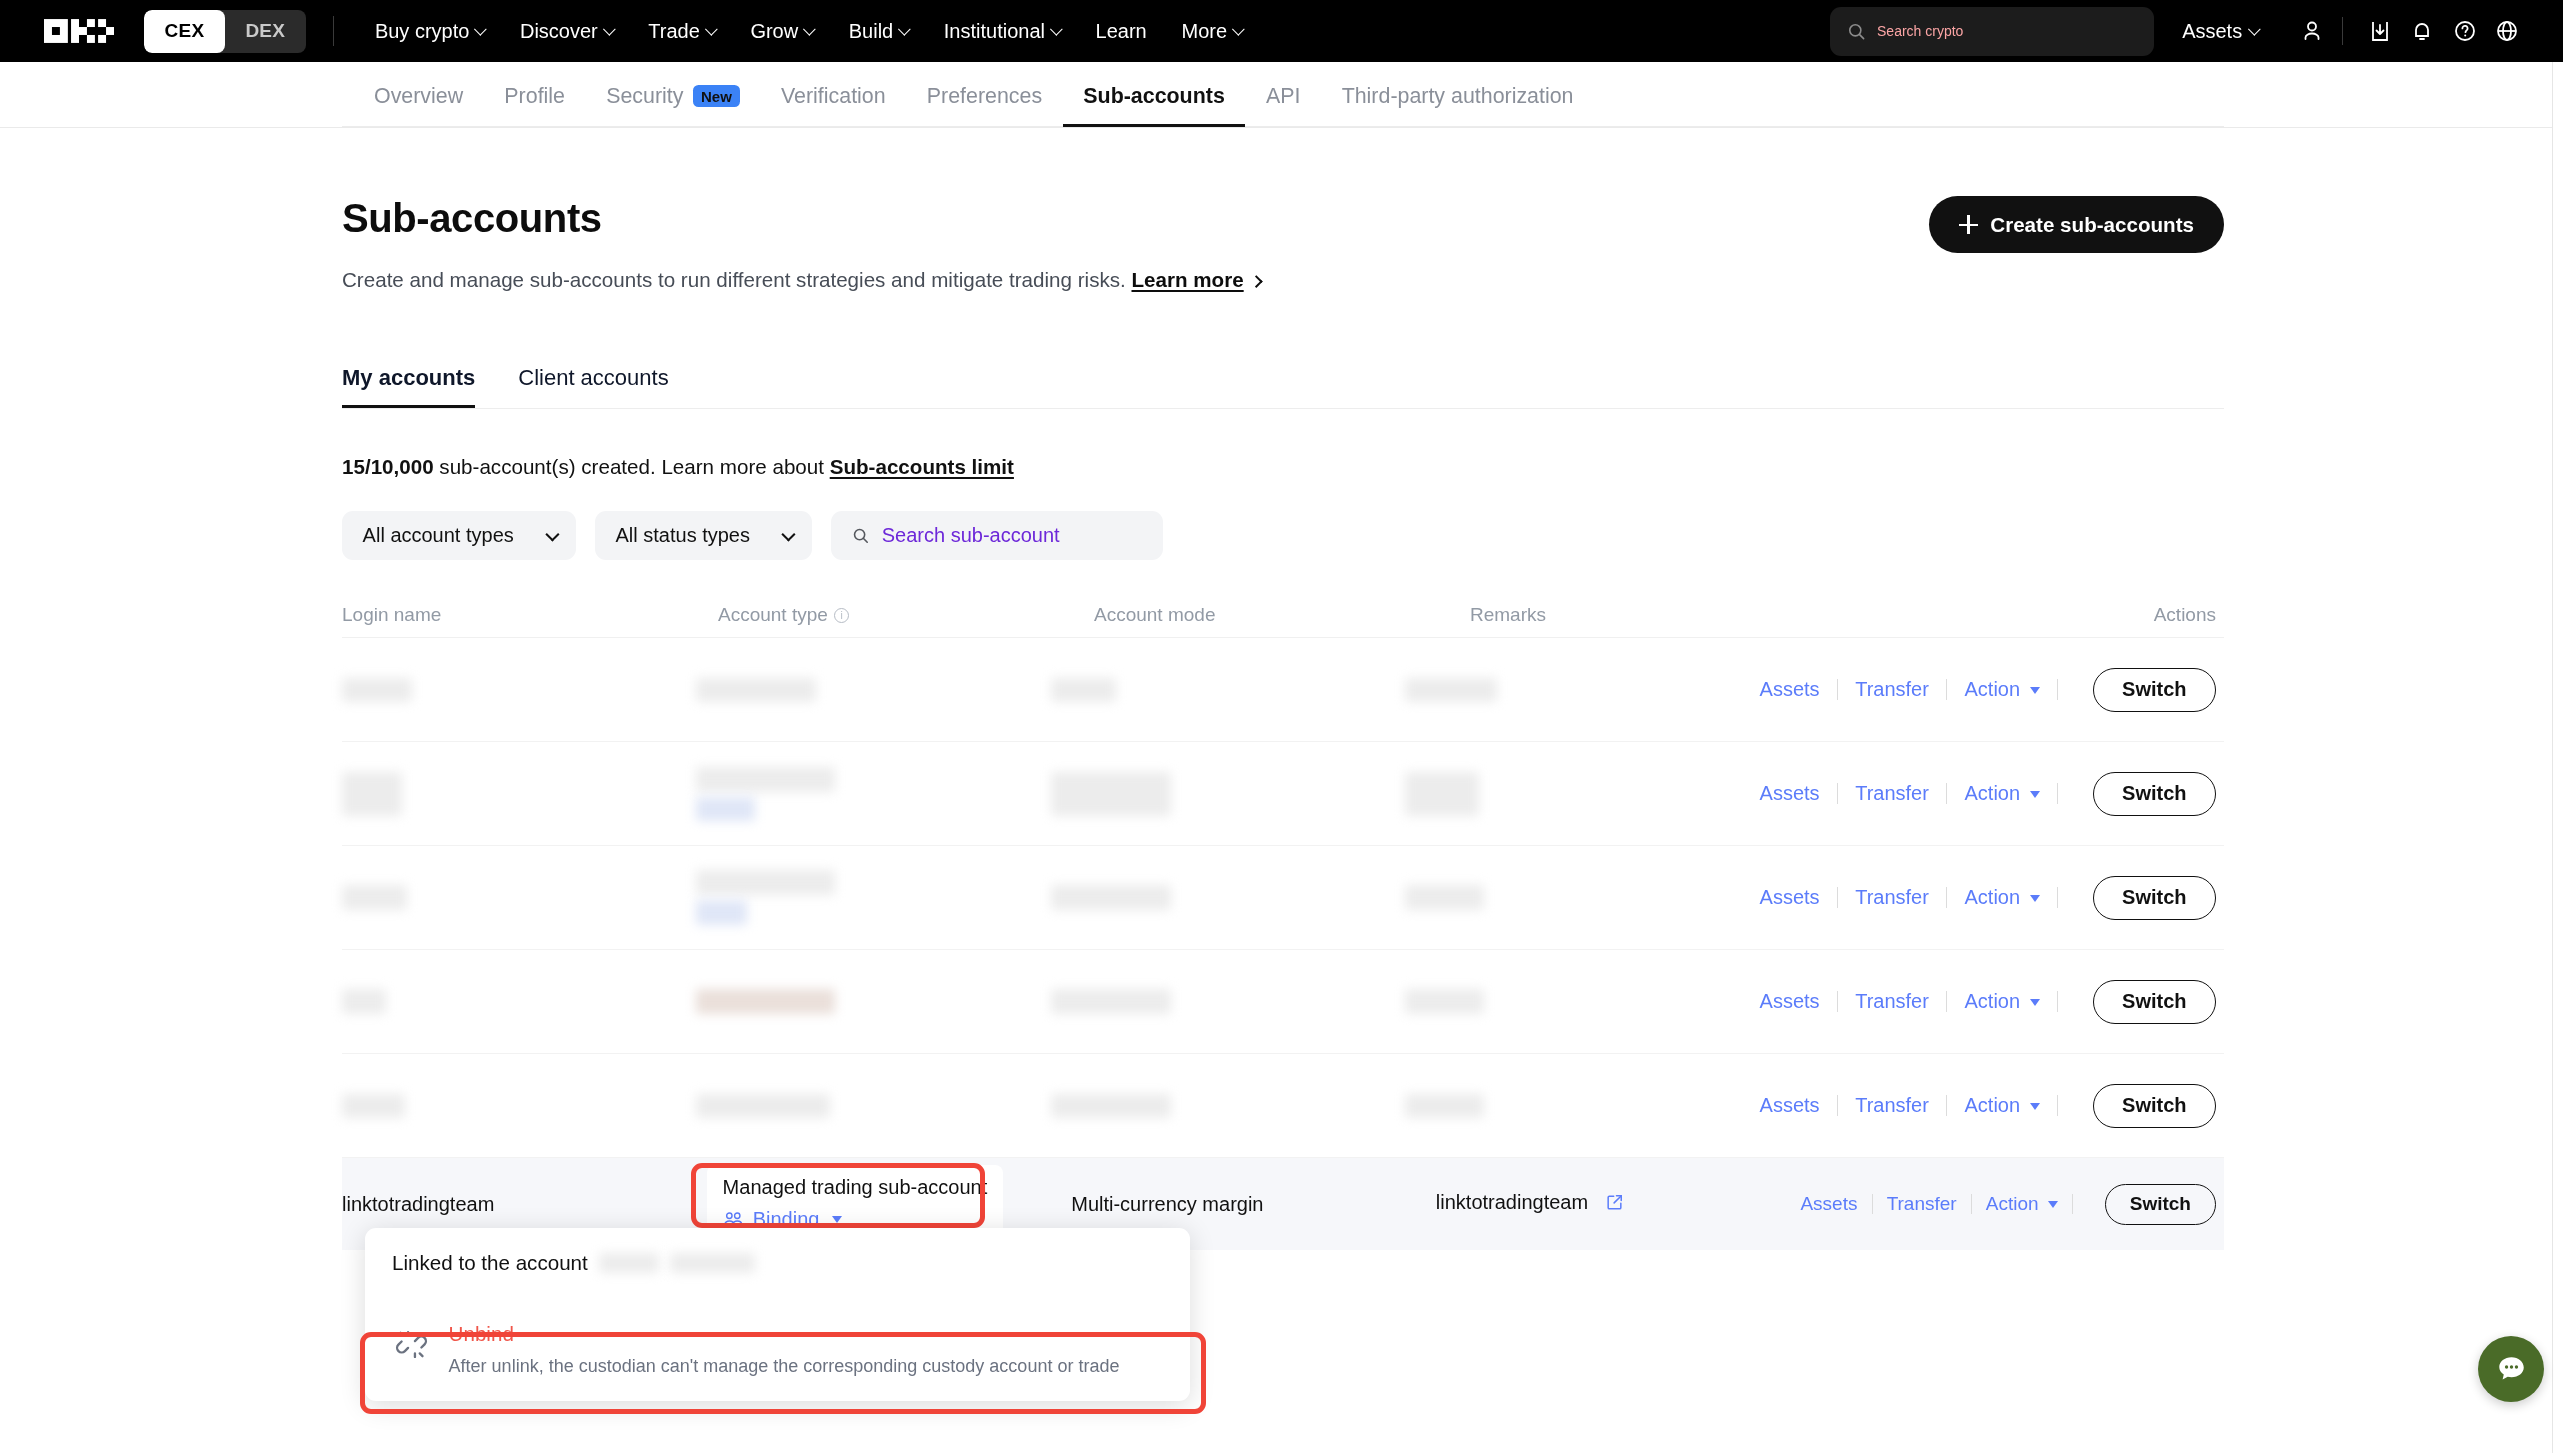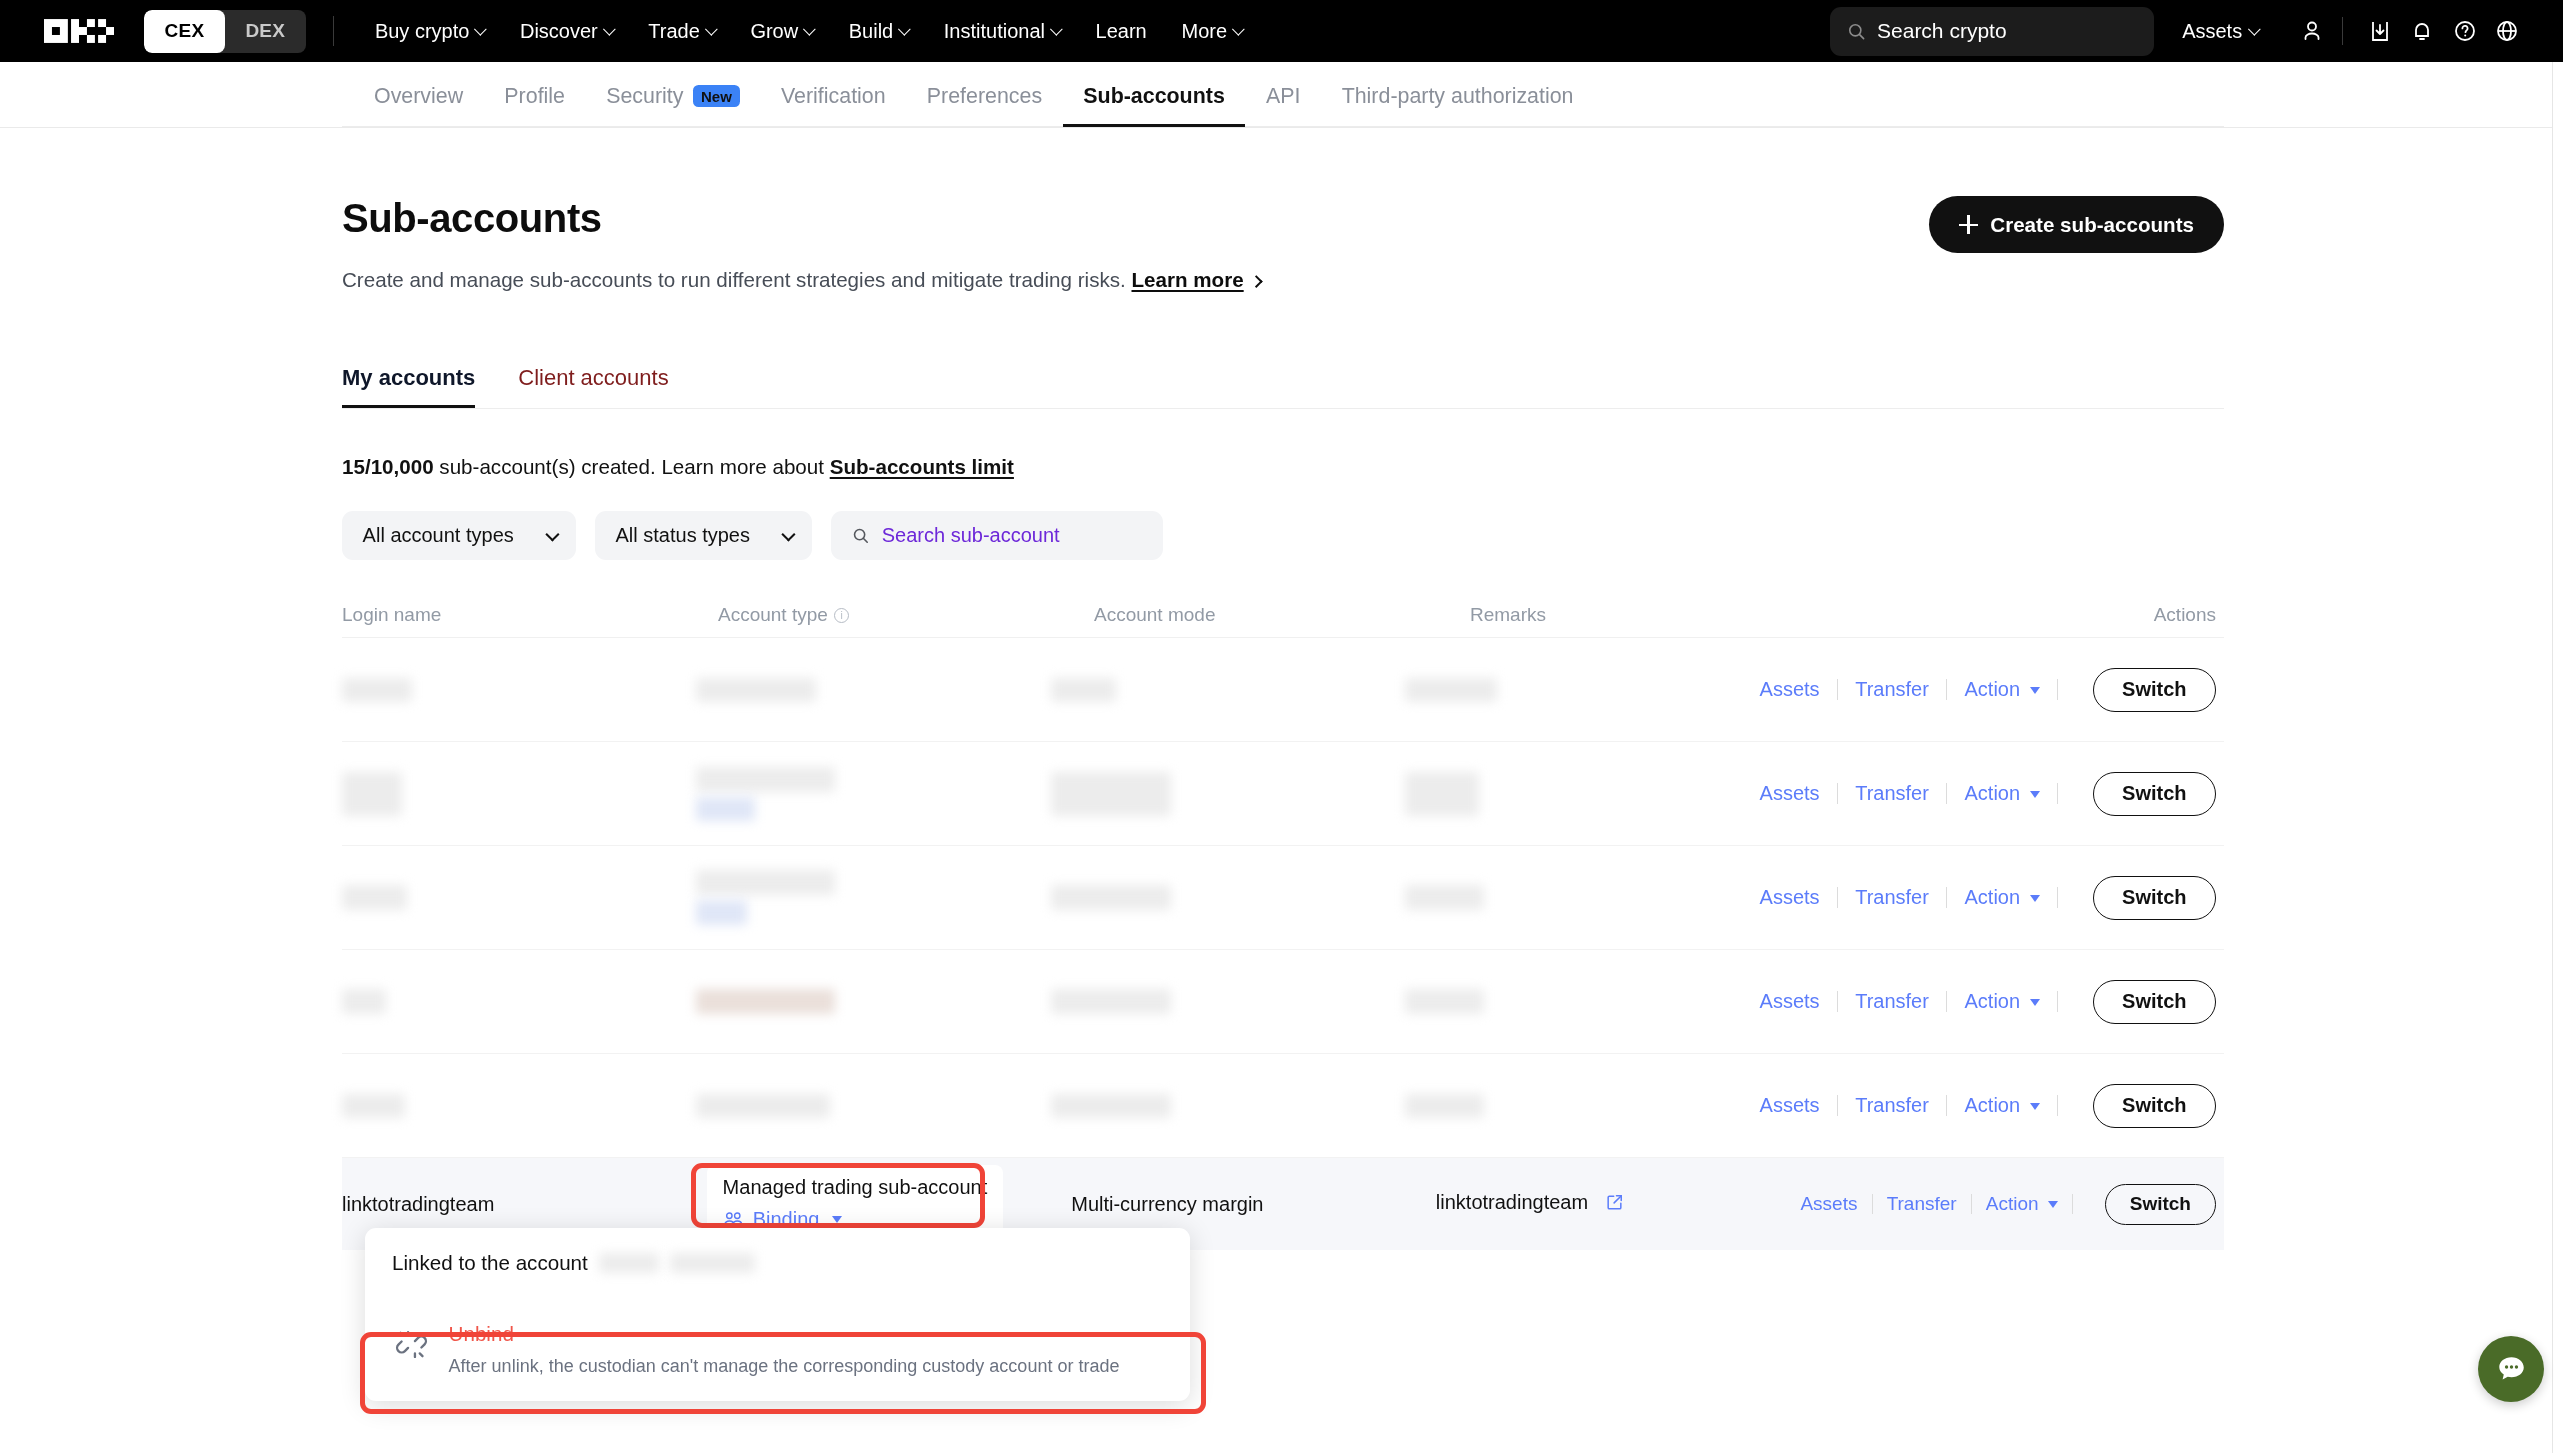--- a/index.html
+++ b/index.html
@@ -62,21 +62,21 @@
   .nav-spacer { flex: 1; }
   .searchbox {
     width: 324px; height: 49px;
     background: #1c1c1c;
     border-radius: 11px;
     display: flex; align-items: center;
     padding: 0 17.4px;
     gap: 11px;
     margin-right: 28.5px;
   }
-  .searchbox .ph { color: #ffffff; font-size: 21px; }
+  .searchbox .ph { color: #fca5a5; font-size: 14px; }
   .assets-menu {
     display: flex; align-items: center; gap: 8px;
     font-size: 20px; color: #fff; margin-right: 28.5px;
   }
   .icon-btn {
     width: 36px; height: 36px;
     display: flex; align-items: center; justify-content: center;
     margin-left: 6.3px;
   }
   .navdiv2 { width: 0.8px; height: 28.5px; background: #3a3a3a; margin: 0 12.7px; }
@@ -158,21 +158,21 @@
   }
   .plus::before, .plus::after {
     content: ""; position: absolute; background: #fff;
   }
   .plus::before { left: 0; top: 8.7px; width: 19px; height: 2.4px; }
   .plus::after { top: 0; left: 8.7px; height: 19px; width: 2.4px; }
 
   
   .acct-tabs { display: flex; gap: 0; margin-top: 73px; }
   .acct-tab {
-    font-size: 22px; color: #7f1d1d;
+    font-size: 22px; color: #0f172a;
     padding: 0 0 17.4px 0; margin-right: 43px;
     position: relative; white-space: nowrap;
   }
   .acct-tab.active { color: #0f172a; font-weight: 700; }
   .acct-tab.active::after {
     content: ""; position: absolute;
     left: 0; right: 0; bottom: 0; height: 3.2px; background: #111;
   }
   .hr { height: 0.8px; background: #ededed; width: 1882px; }
 

